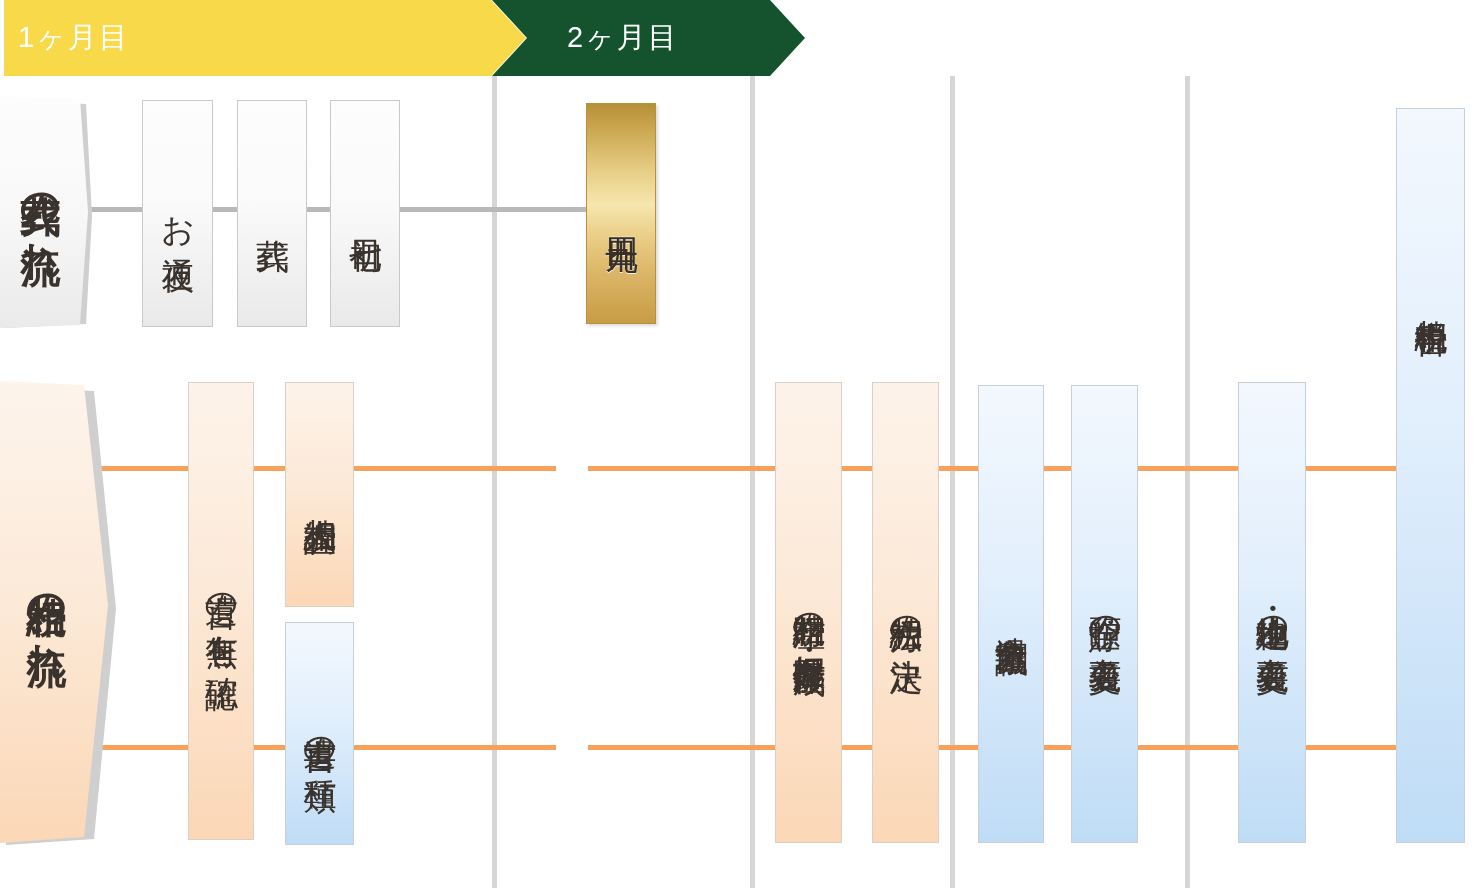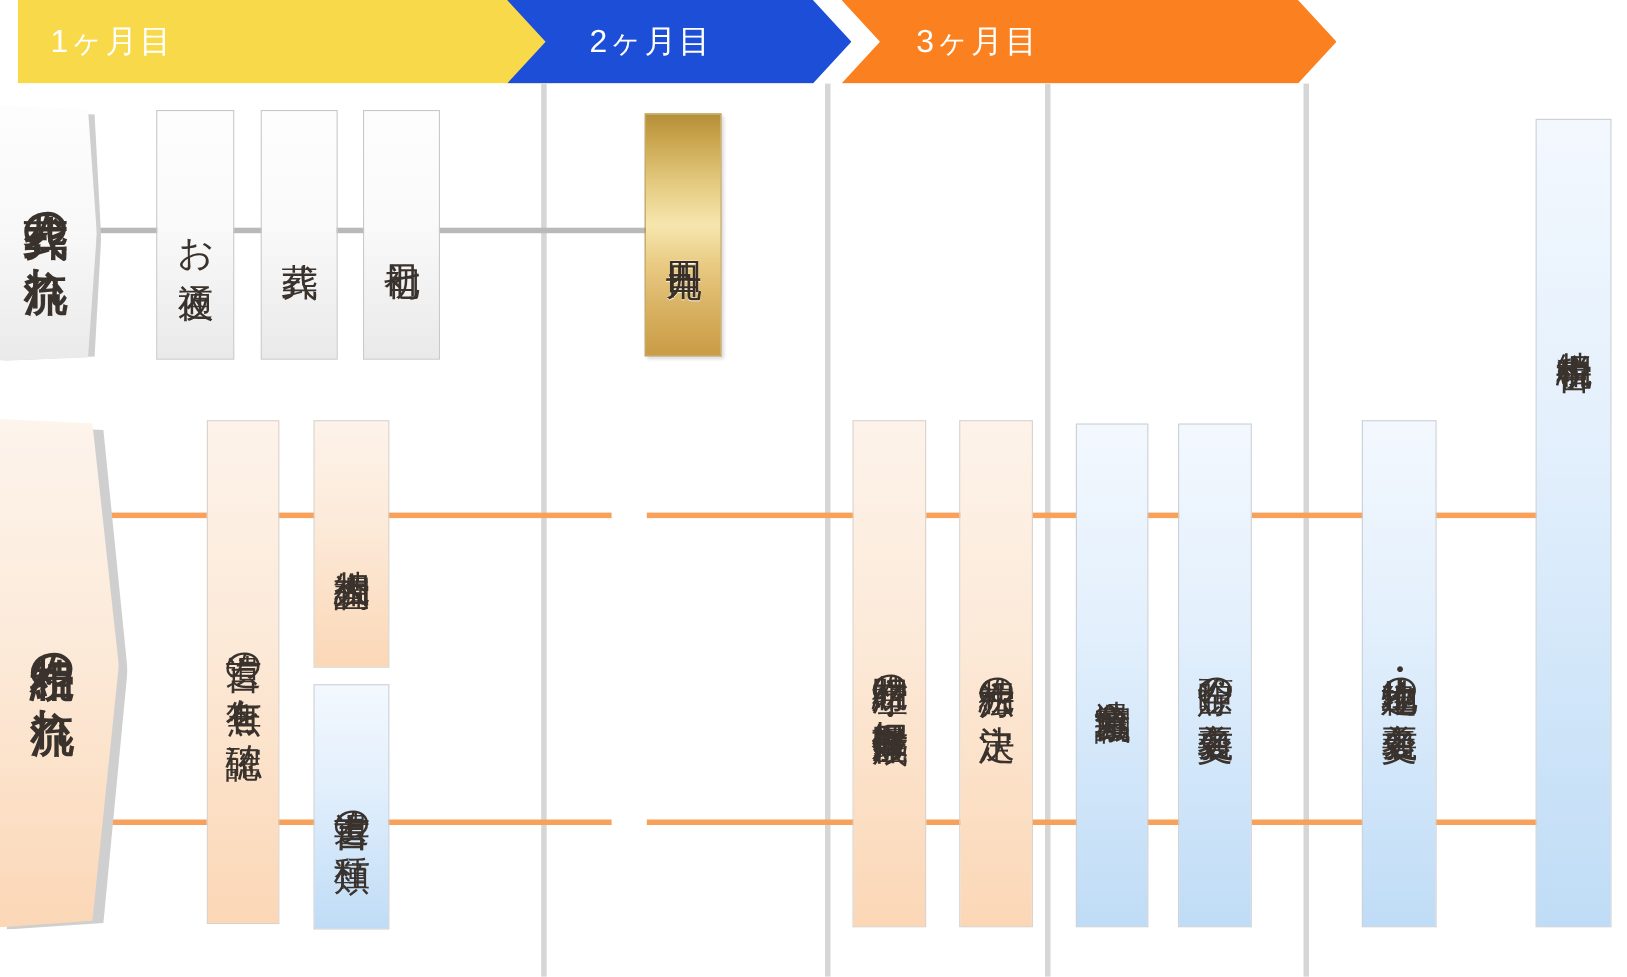--- a/index.html
+++ b/index.html
@@ -118,37 +118,32 @@
   
   .softshadow { box-shadow: 2px 2px 3px rgba(0,0,0,0.14); }
 </style>
 </head>
 <body>
 
 <div id="stage">
 
   <div id="header-band">
 
-    <div class="phase-seg" style="left:16px; width:522px; background:#f8d94a;
+    <div class="phase-seg" style="left:4px; width:522px; background:#f8d94a;
                 clip-path: polygon(0 0, 487px 0, 522px 38px, 487px 76px, 0 76px);
-                padding-left:30px;">
+                padding-left:14px;">
       <span class="phase-label">1ヶ月目</span>
     </div>
 
-    <div class="phase-seg" style="left:461px; width:313px; background:#1d4ed8;
+    <div class="phase-seg" style="left:492px; width:313px; background:#14532d;
                 clip-path: polygon(0 0, 278px 0, 313px 38px, 278px 76px, 0 76px, 35px 38px);
                 padding-left:75px;">
       <span class="phase-label">2ヶ月目</span>
     </div>
 
-    <div class="phase-seg" style="left:765px; width:450px; background:#fb8020;
-                clip-path: polygon(0 0, 415px 0, 450px 38px, 415px 76px, 0 76px, 35px 38px);
-                padding-left:68px;">
-      <span class="phase-label">3ヶ月目</span>
-    </div>
 
   </div>
 
   <div class="gridline" style="left:492px;"></div>
   <div class="gridline" style="left:750px;"></div>
   <div class="gridline" style="left:950px;"></div>
   <div class="gridline" style="left:1185px;"></div>
 
   <div class="connector-gray" style="left:86px;  top:207px; width:60px;"></div>
   <div class="connector-gray" style="left:210px; top:207px; width:30px;"></div>

